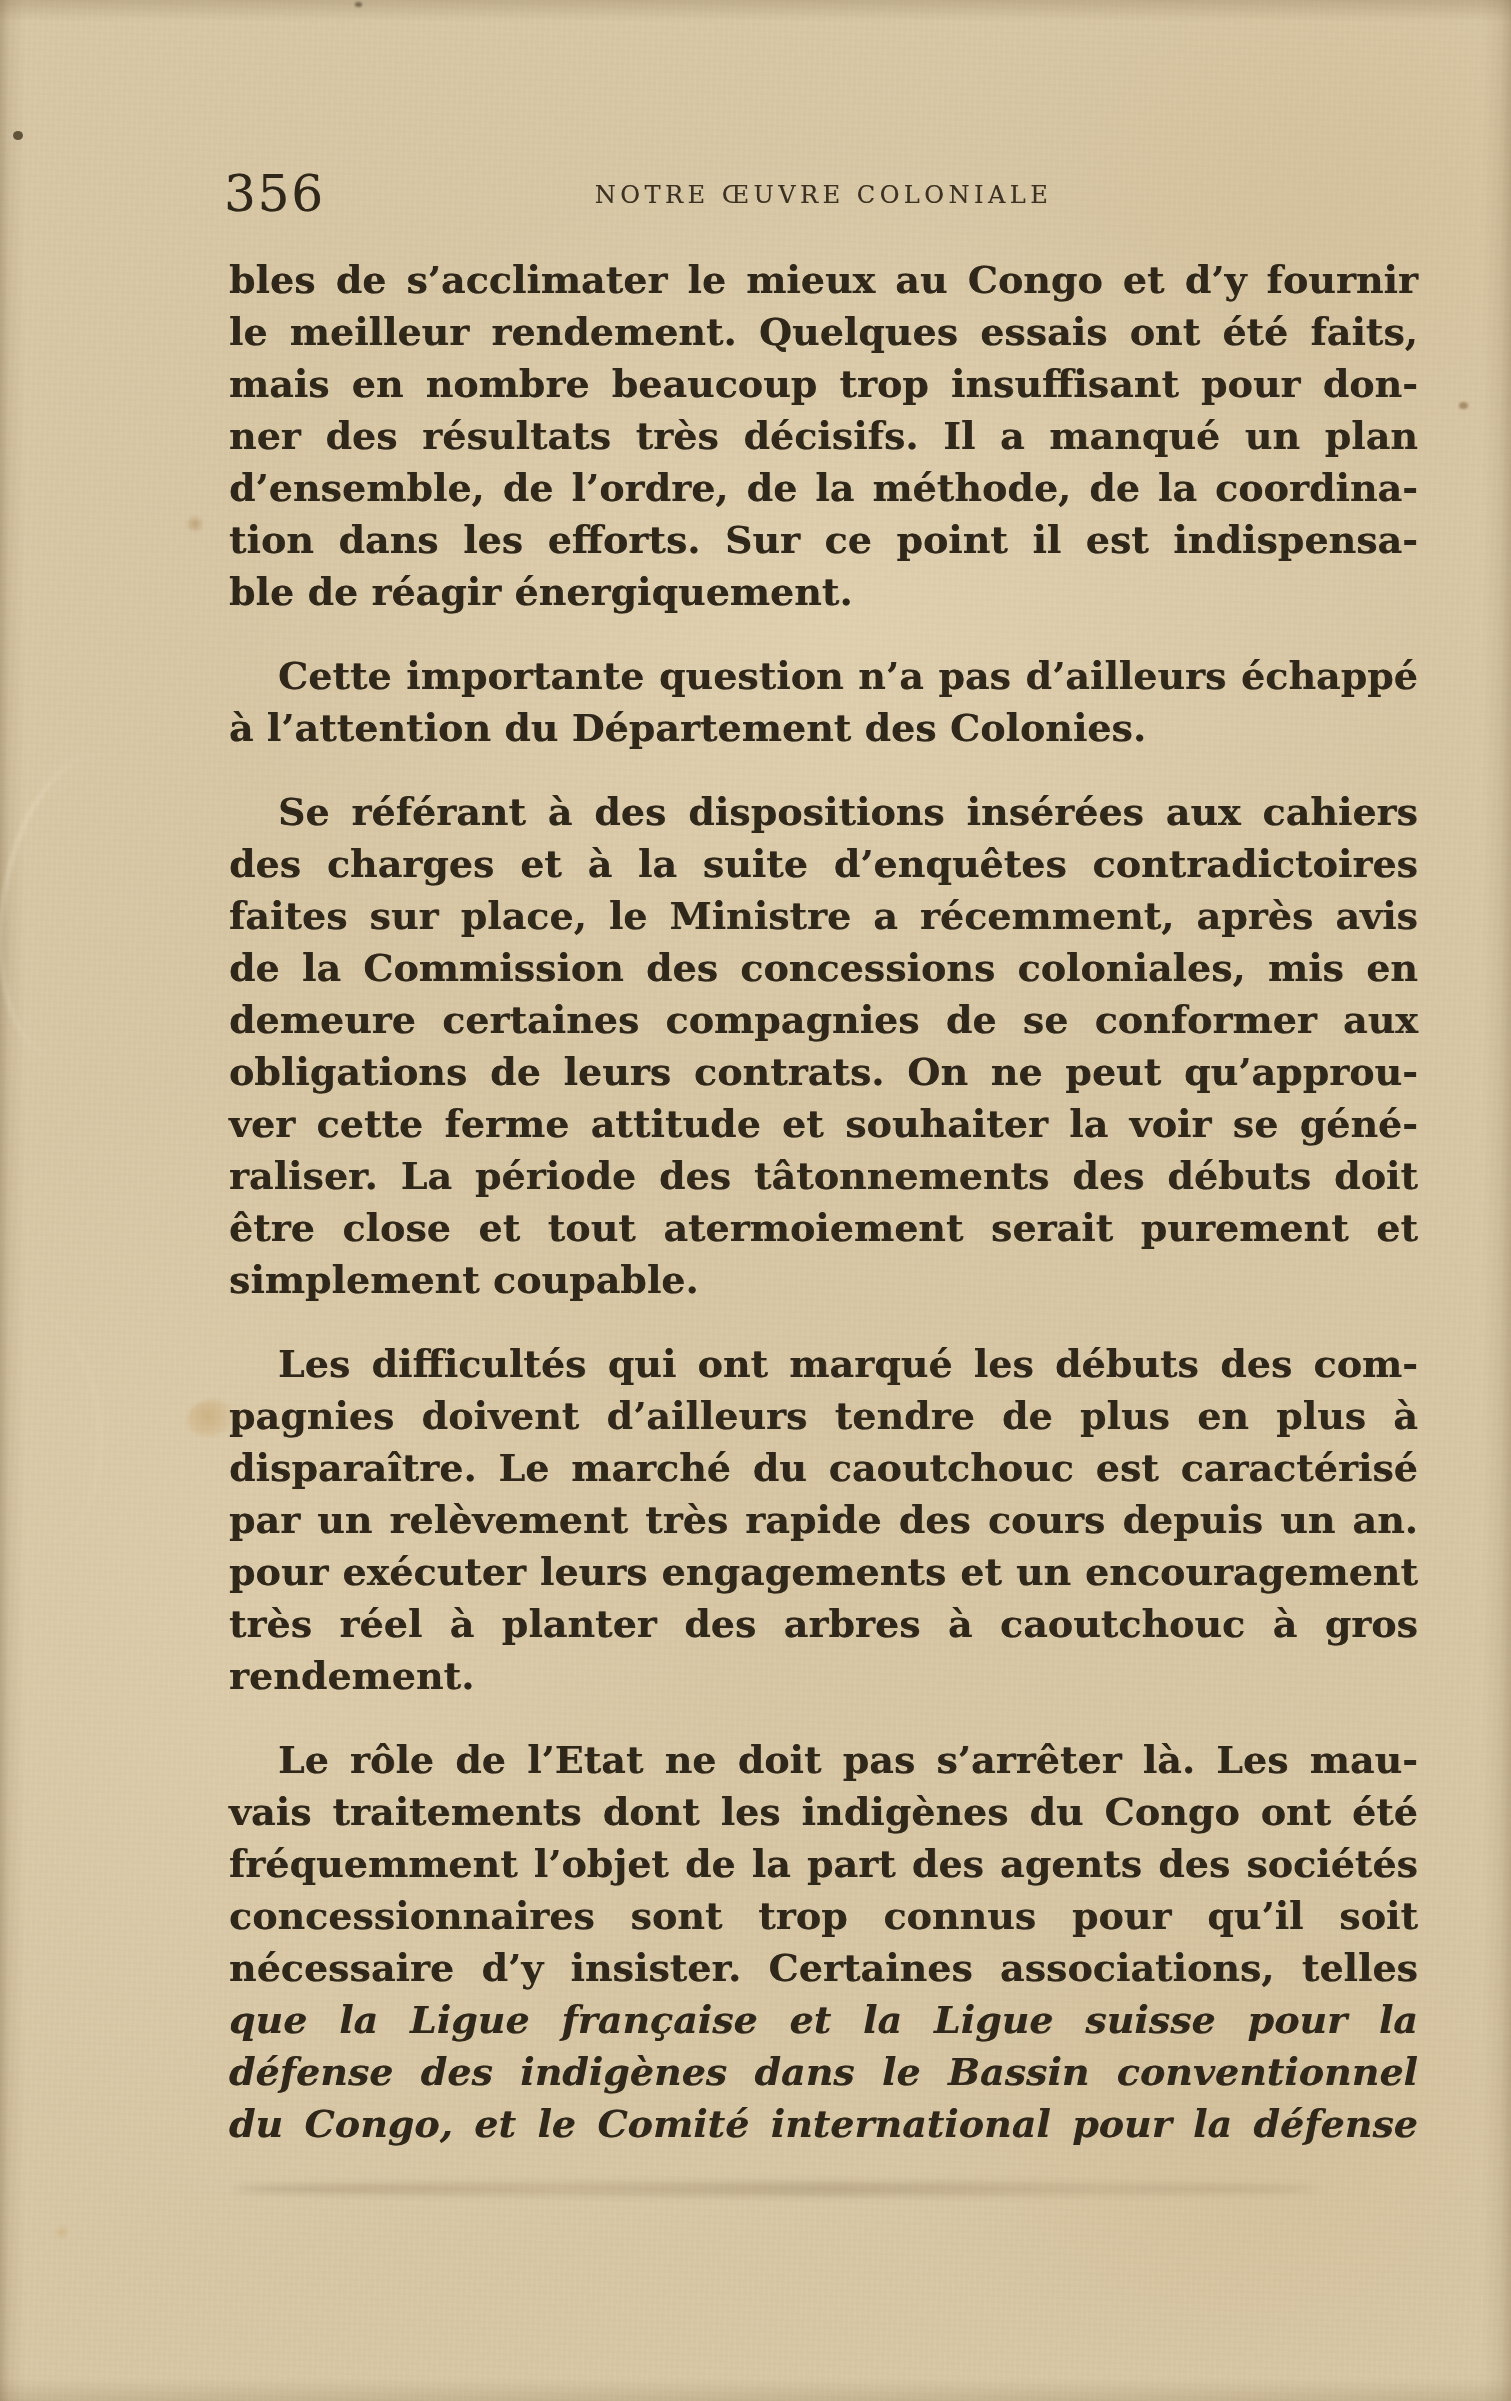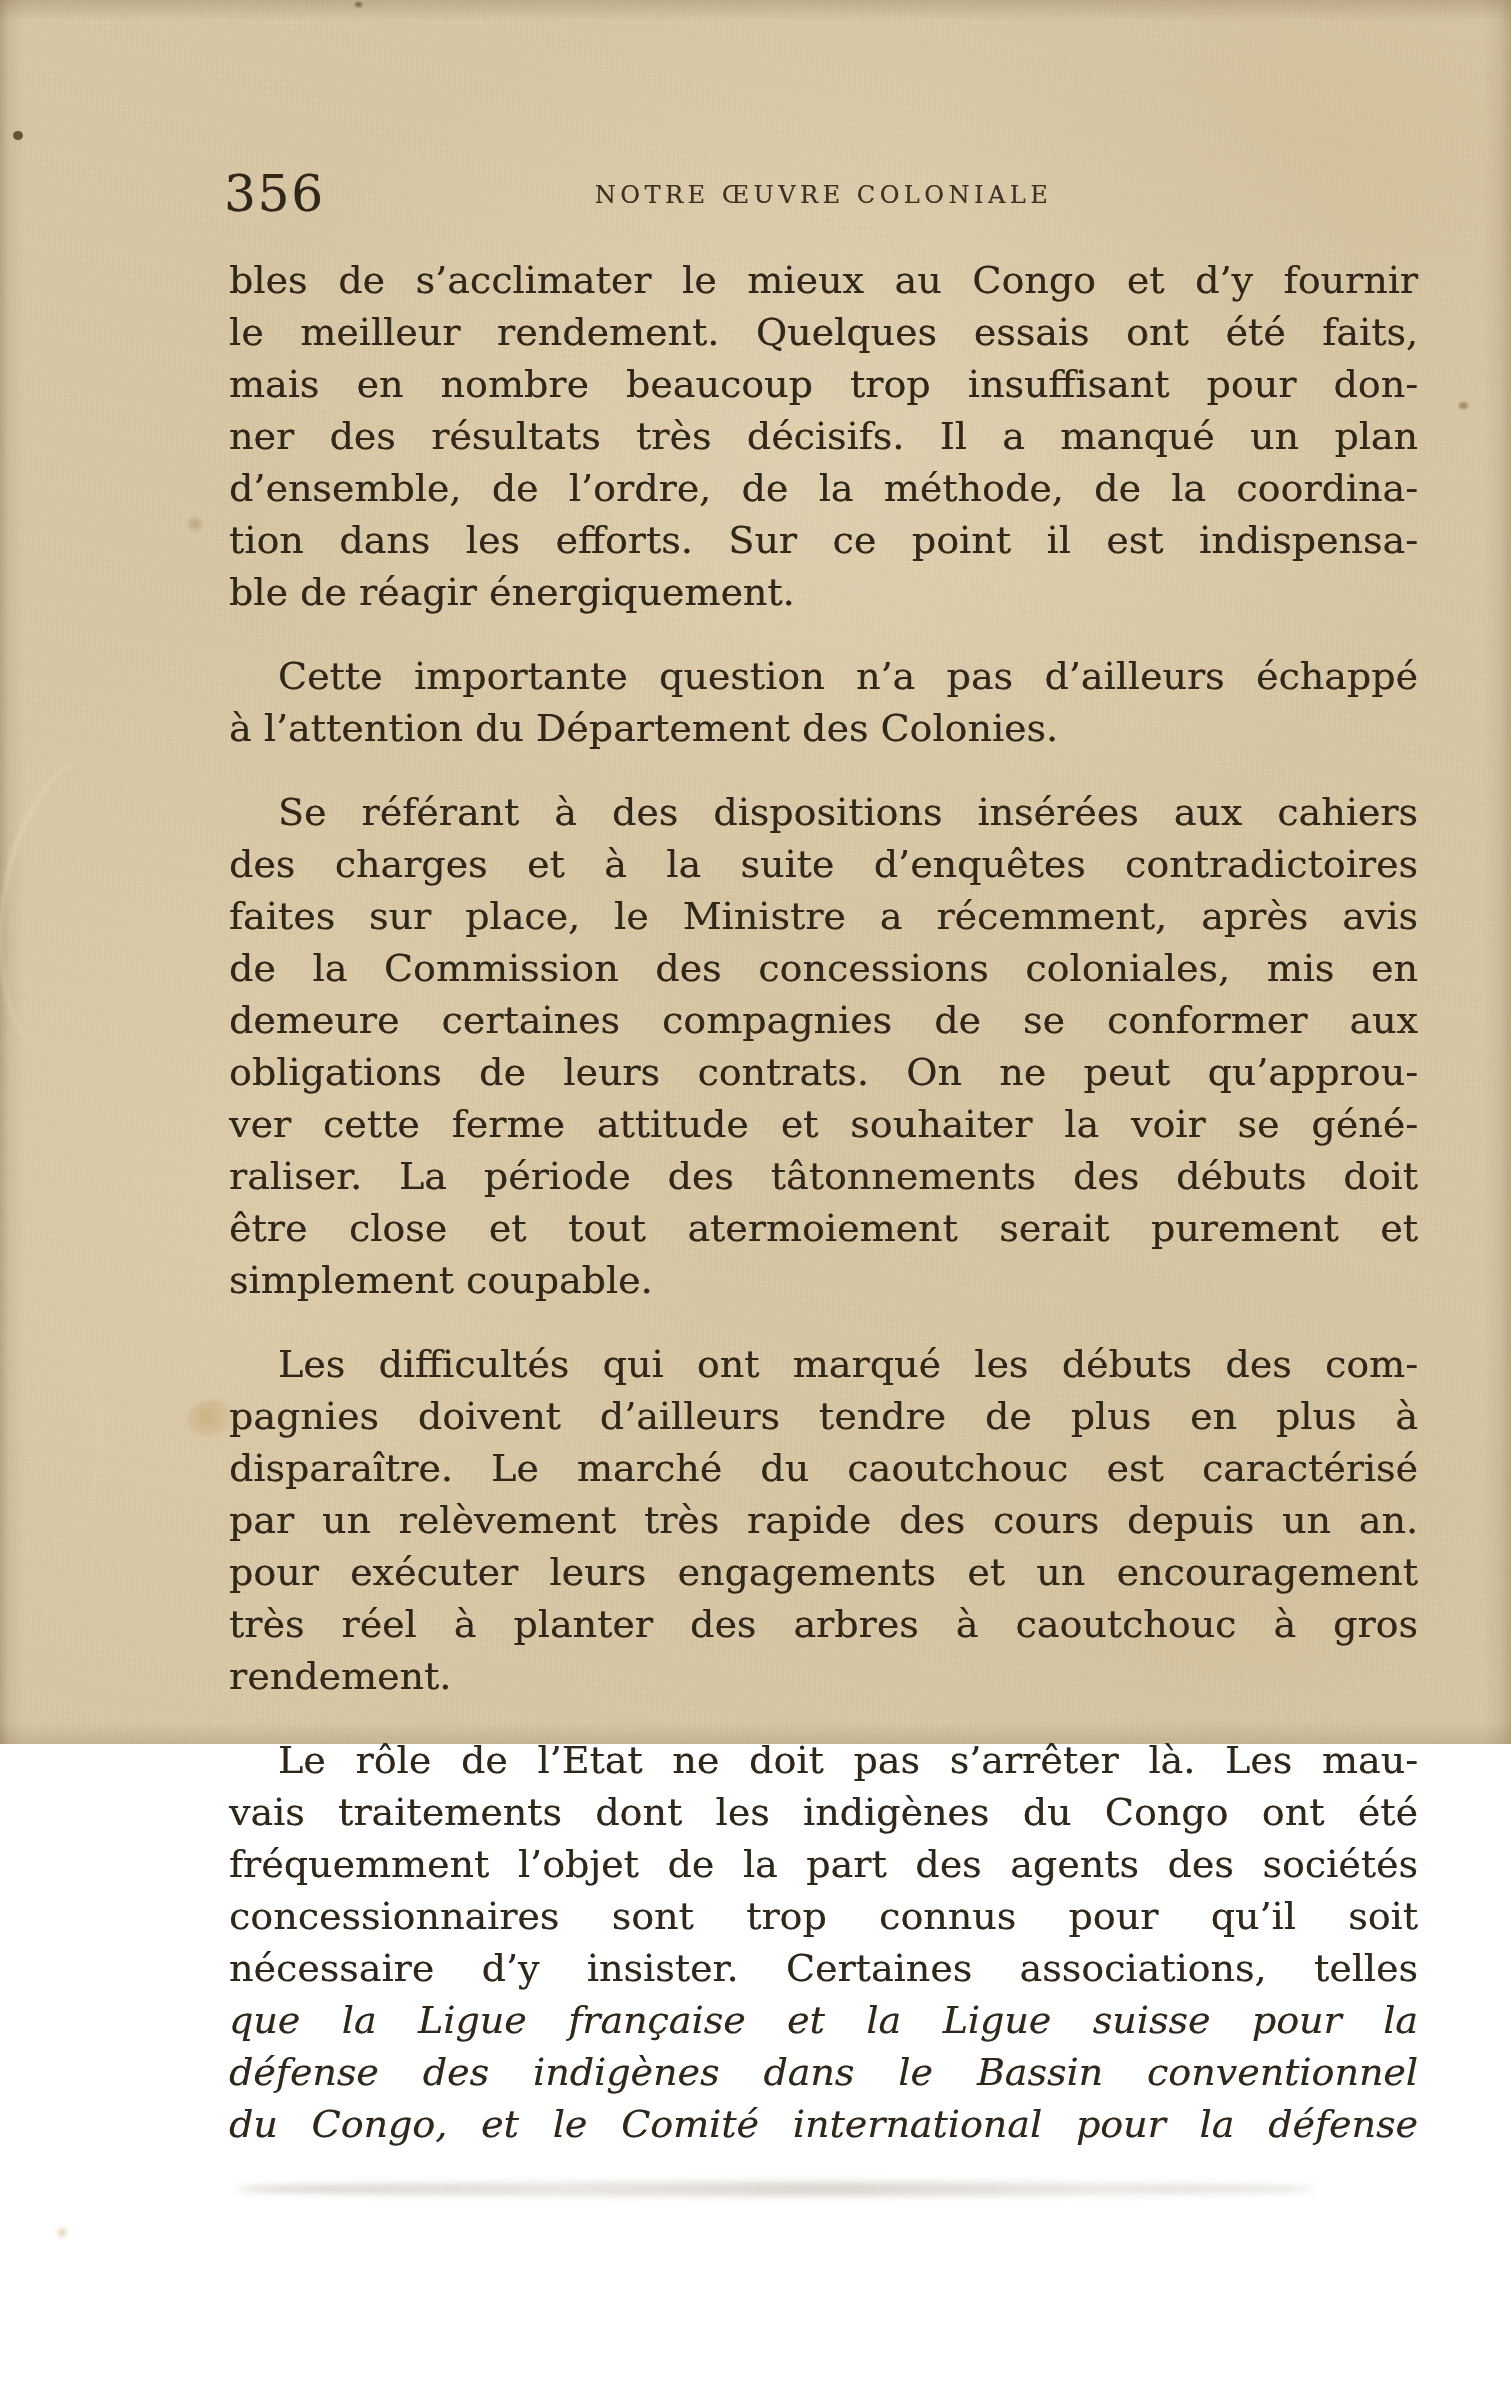--- a/index.html
+++ b/index.html
@@ -2,21 +2,21 @@
 <html style="font-size:14.4px"><head>
 <meta charset="utf-8">
 <style>
   html,body{margin:0;padding:0;}
   body{
     width:1511px;height:2401px;
     font-family:"DejaVu Serif","Liberation Serif",serif;
     overflow:hidden;
   }
   #page{
-    position:relative;width:1511px;height:1744px;
+    position:relative;width:1511px;height:2401px;
     background-color:#d7c6a4;
     background-image:
       radial-gradient(ellipse 853px 673px at 55% 26%, rgba(255,246,222,0.20), transparent 70%),
       radial-gradient(ellipse 628px 808px at 18% 68%, rgba(240,226,196,0.18), transparent 72%),
       radial-gradient(ellipse 538px 449px at 88% 8%, rgba(200,175,135,0.20), transparent 75%),
       radial-gradient(ellipse 467px 386px at 82% 88%, rgba(185,155,110,0.14), transparent 75%),
       repeating-linear-gradient(2deg, rgba(160,130,90,0.035) 0 2.7px, transparent 2.7px 6.3px),
       repeating-linear-gradient(92deg, rgba(255,250,235,0.05) 0 1.8px, transparent 1.8px 5.4px);
   }
   
@@ -34,21 +34,21 @@
     position:absolute;left:224px;top:167px;
     font-size:50px;line-height:54px;letter-spacing:1.8px;
   }
   #runhead{
     position:absolute;left:229px;top:176px;width:1189px;
     text-align:center;font-size:24px;line-height:39px;letter-spacing:4.5px;
     color:#3b3223;text-shadow:0.3px 0.3px 0.5px rgba(59,50,35,0.5);
   }
   #bodytext{
     position:absolute;left:229px;top:254px;width:1189px;
-    font-size:38px;line-height:52px;
+    font-size:38px;line-height:52px;font-weight:bold;
   }
   .line{height:52px;text-align:justify;white-space:normal;}
   .line.just{text-align-last:justify;}
   .line.indent{text-indent:49px;margin-top:32px;}
   .it{font-style:italic;}
   
   .smudge{
     position:absolute;left:235px;top:2182px;width:1081px;height:14.4px;
     background:linear-gradient(90deg,rgba(115,95,65,0.30),rgba(130,108,75,0.18) 30%,rgba(115,95,65,0.26) 55%,rgba(130,108,75,0.16) 80%,rgba(115,95,65,0.22));
     border-radius:50%;filter:blur(3.6px);pointer-events:none;

